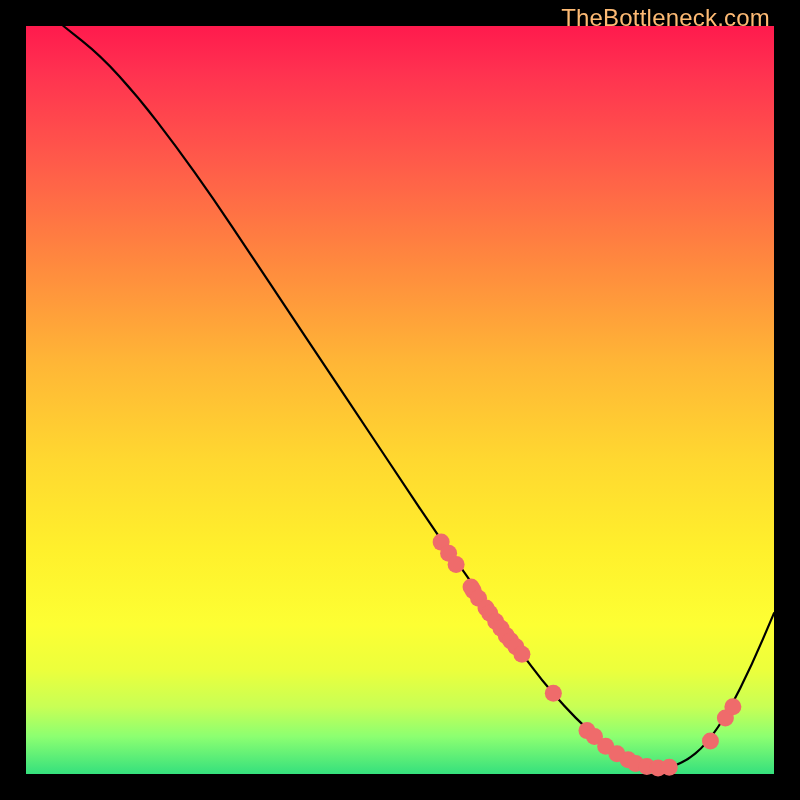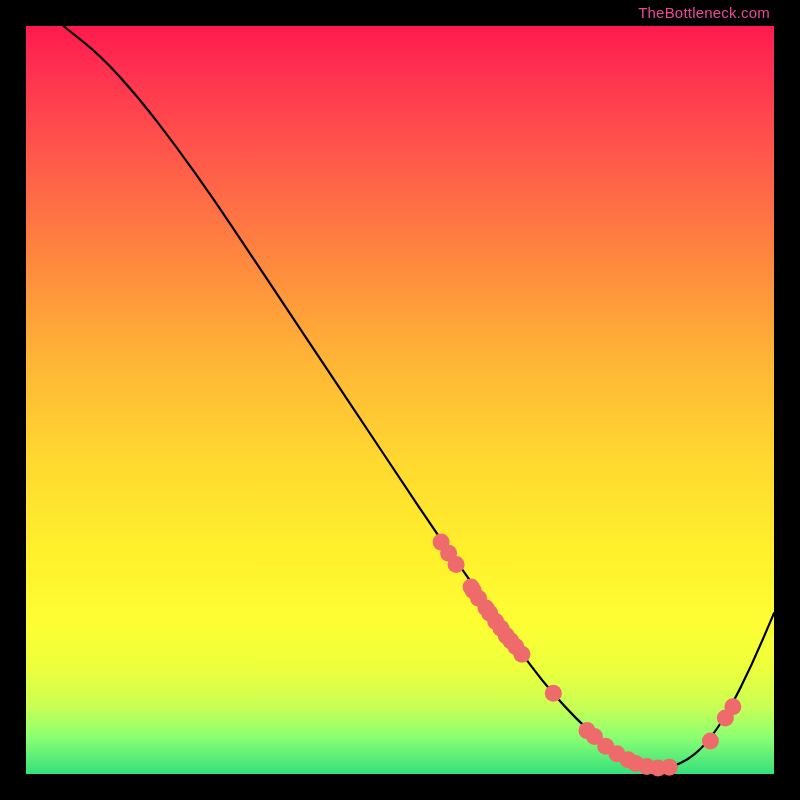--- a/index.html
+++ b/index.html
@@ -38,22 +38,22 @@
       #ecff3c 86%,
       #c8ff55 91%,
       #8cff71 95%,
       #35e07d 100%
     );
   }
   .attribution {
     position: absolute;
     top: 4px;
     right: 30px;
-    color: #ec4899;
-    font-size: 15px;
+    color: #fdba74;
+    font-size: 24px;
     font-weight: 500;
     letter-spacing: 0.2px;
   }
   svg.plot {
     position: absolute;
     left: 0;
     top: 0;
     width: 748px;
     height: 748px;
     overflow: visible;

